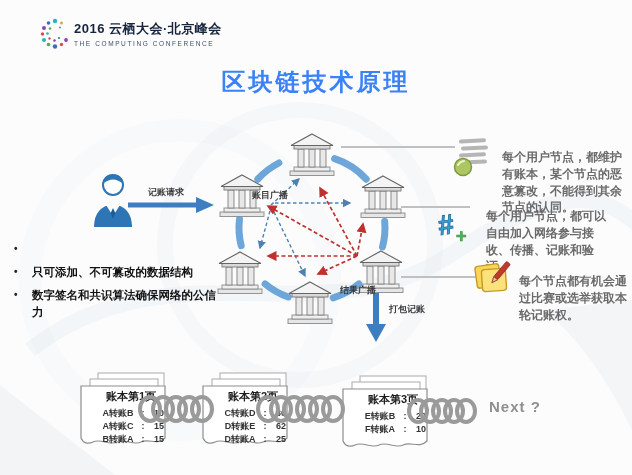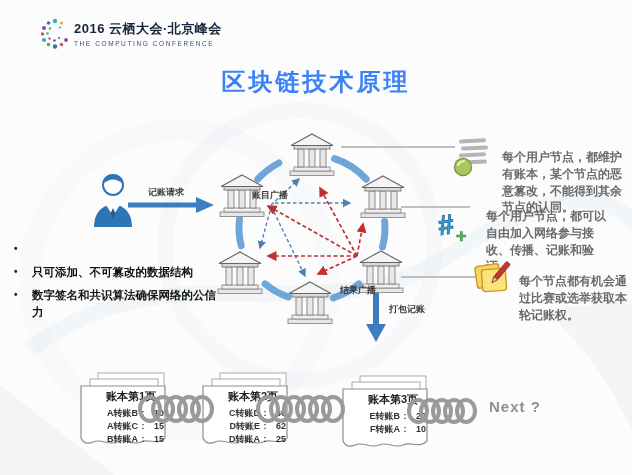--- a/index.html
+++ b/index.html
@@ -29,21 +29,21 @@
   .dlabel{font-size:9px;font-weight:bold;color:#3c3c3c;white-space:nowrap;}
 
   
   .note-text{font-size:12px;font-weight:600;color:#6a6a6a;line-height:1.4;margin:5px;}
 
   
   .page-stack{width:100px;height:85px;}
   .page-body{position:absolute;left:18px;top:17px;width:78px;}
   .page-title2{text-align:center;font-size:11px;font-weight:bold;color:#1d1d1d;margin-bottom:3px;}
   .lrow{display:flex;font-size:9px;font-weight:bold;color:#333;line-height:1.45;justify-content:center;}
-  .lrow .rname{width:40px;text-align:right;}
+  .lrow .rname{width:40px;text-align:center;}
   .lrow .rcolon{width:10px;text-align:center;}
   .lrow .ramt{width:16px;text-align:right;}
 
   .next{font-size:15px;font-weight:bold;color:#8f8f8f;letter-spacing:1px;}
 
   .z0{z-index:0}.z1{z-index:1}.z2{z-index:2}.z3{z-index:3}
 </style>
 </head>
 <body>
 

